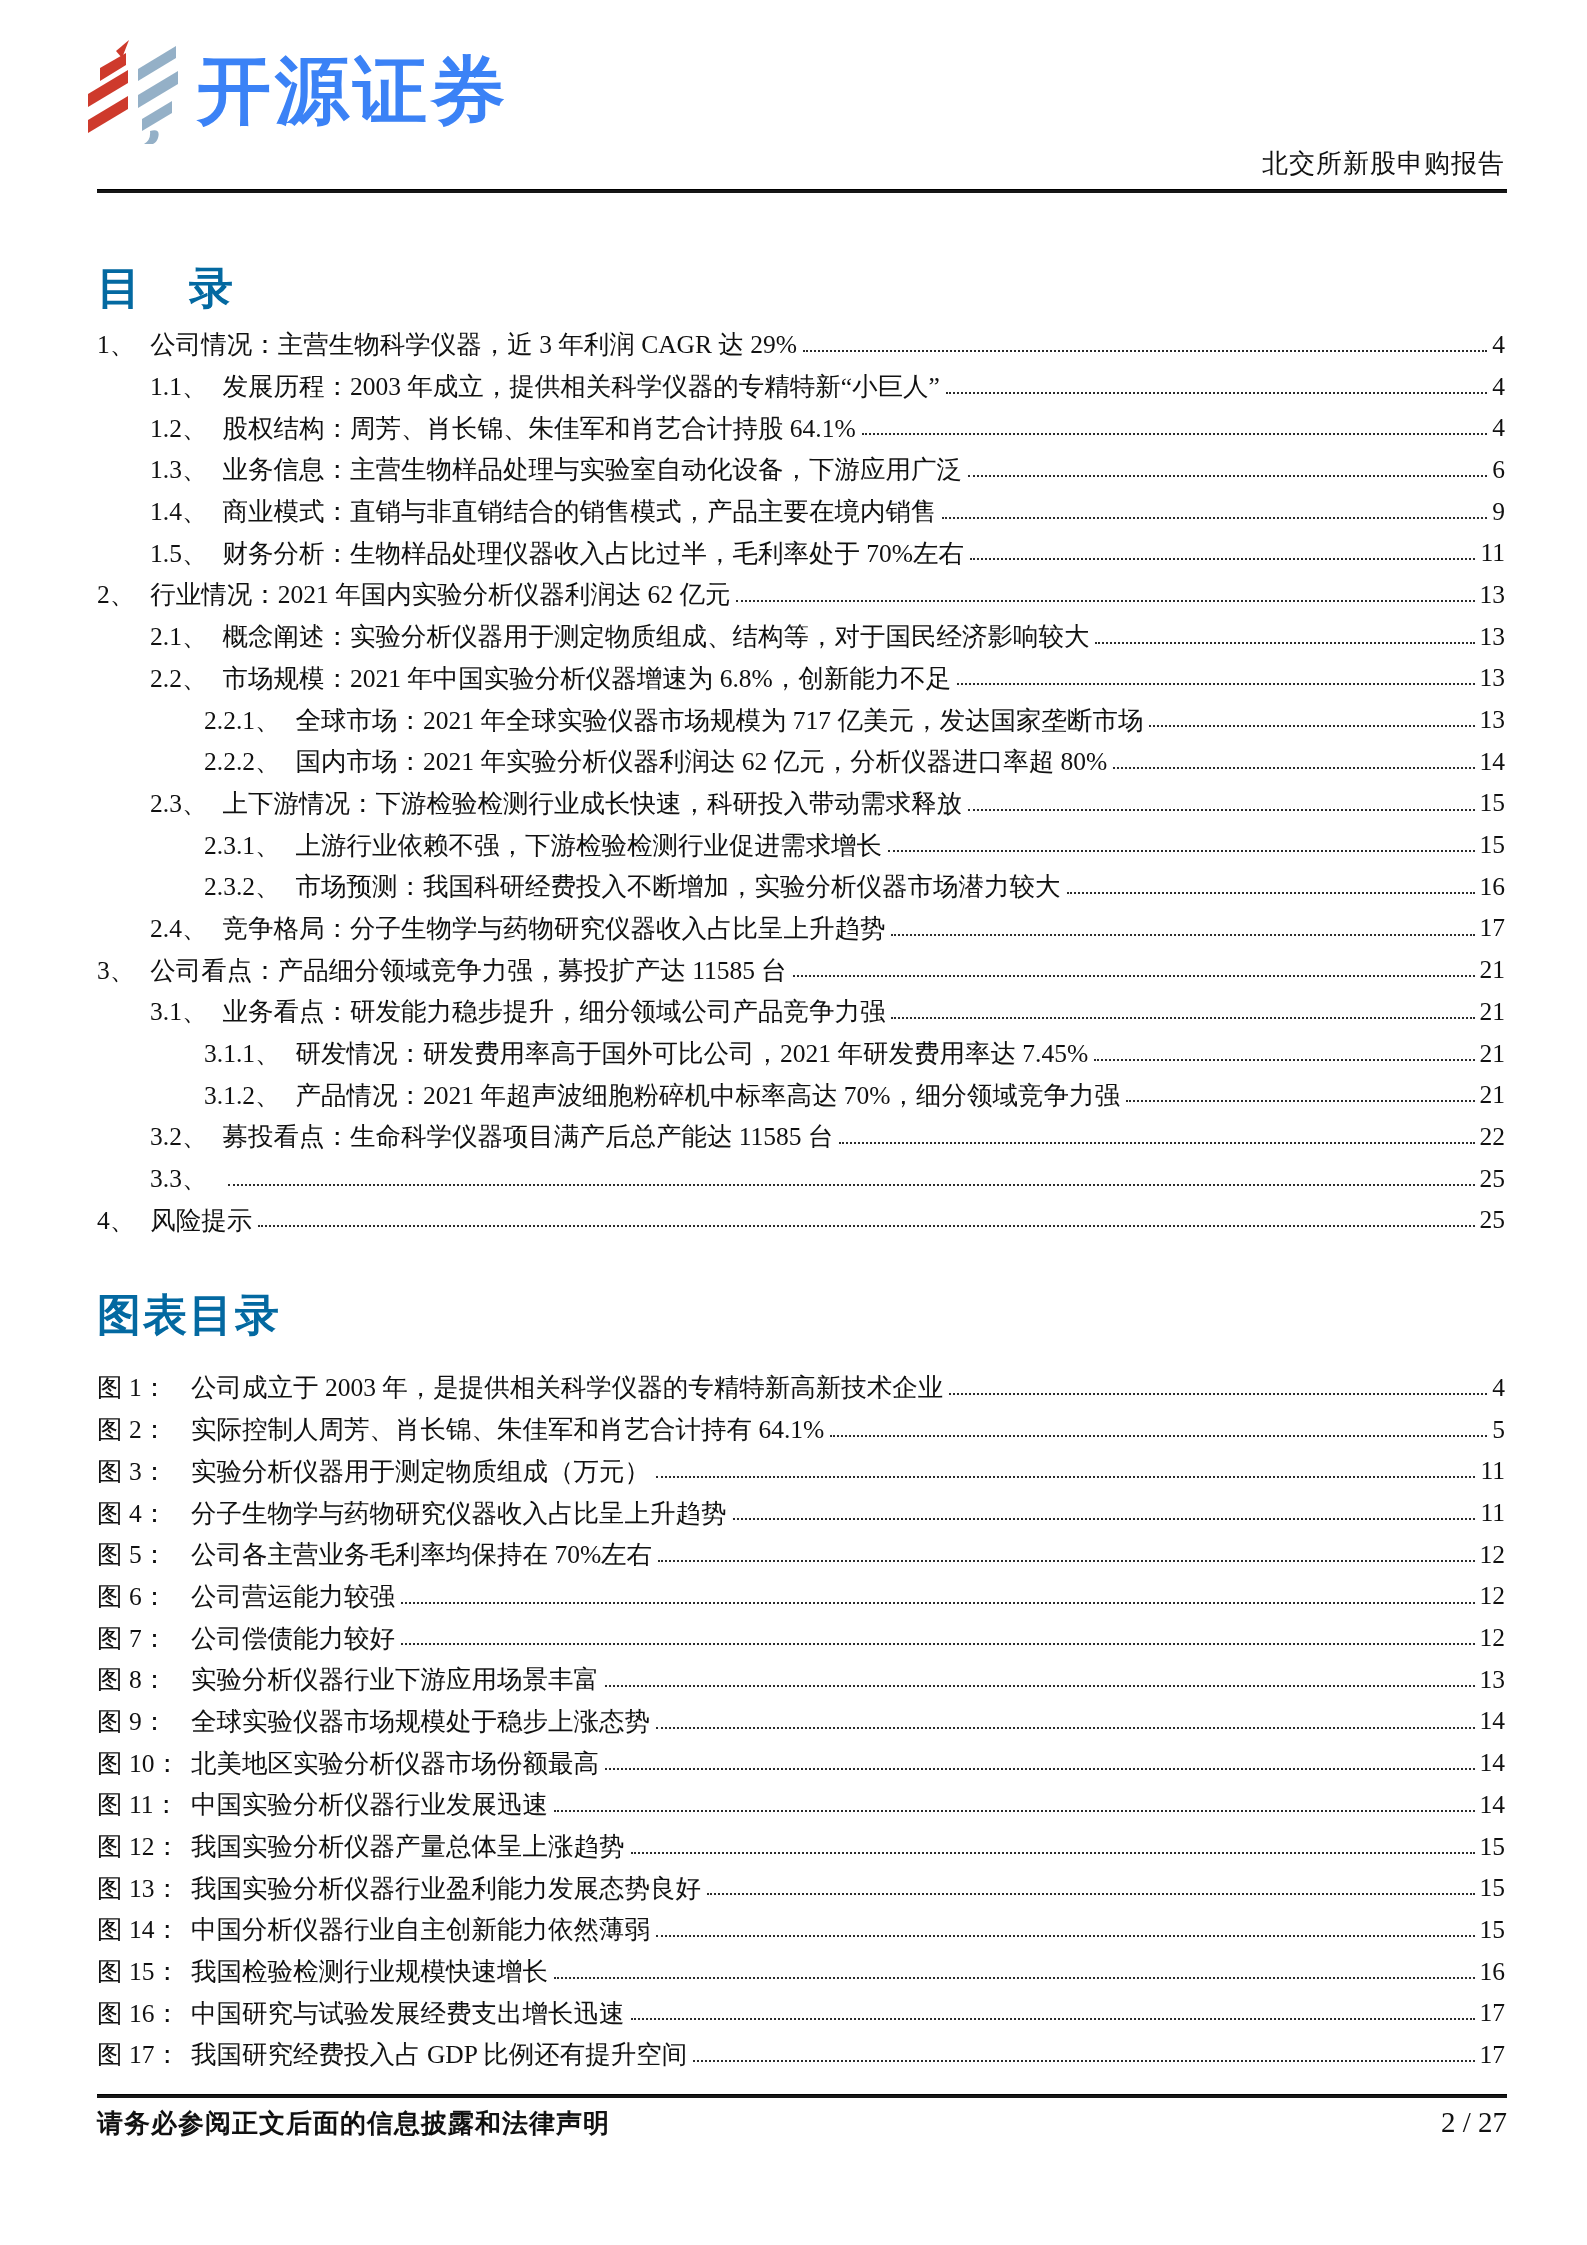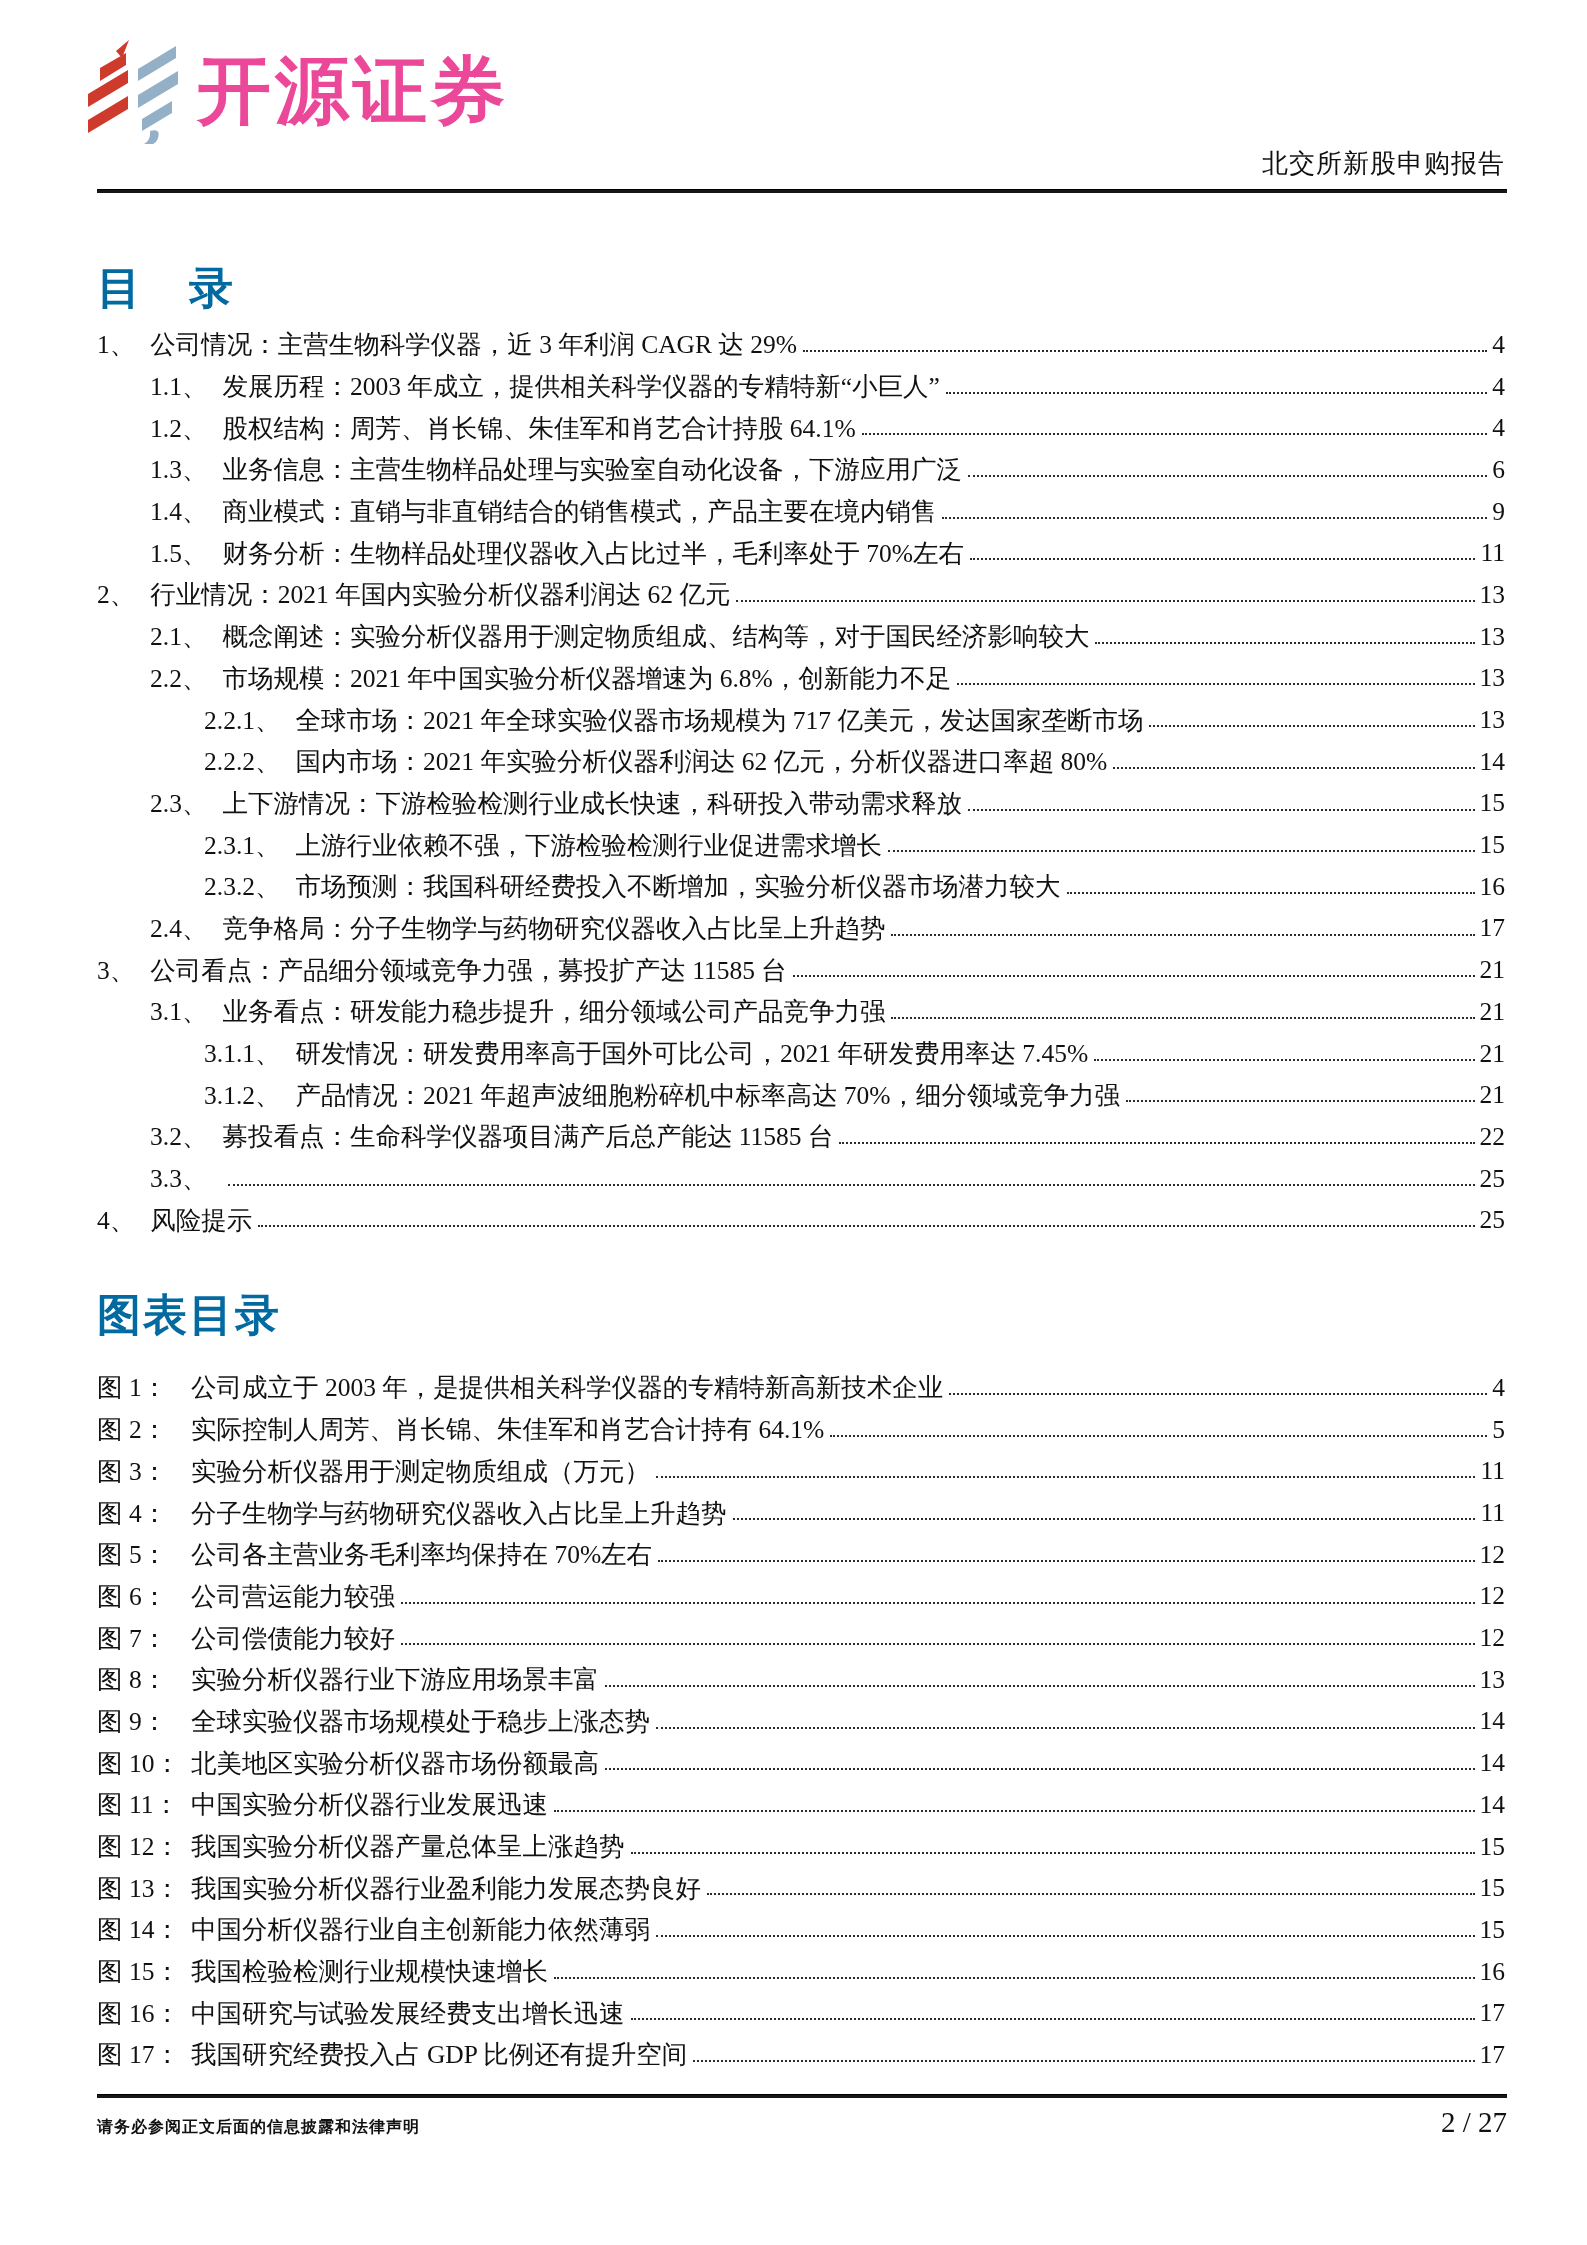--- a/index.html
+++ b/index.html
@@ -15,21 +15,21 @@
   }
   
   .logo {
     position: absolute; top: 38px; left: 85px;
     display: flex; align-items: center; gap: 16px;
   }
   .logo-mark { display:block; }
   .logo-text {
     font-family: "Liberation Sans", "DejaVu Sans", sans-serif;
     font-weight: 900; font-size: 74px; letter-spacing: 4px;
-    color: #ec4899; line-height: 1;
+    color: #3b82f6; line-height: 1;
   }
   .report-type {
     position: absolute; top: 146px; right: 82px;
     font-size: 26px; font-weight: normal; letter-spacing: 1px;
   }
   .header-rule {
     position: absolute; top: 189px; left: 97px; right: 80px;
     height: 4px; background: #161616;
     border-top: 1px solid #000;
   }
@@ -67,21 +67,21 @@
   
   .footer-rule {
     position: absolute; top: 2094px; left: 97px; right: 80px;
     height: 4px; background: #161616;
     border-top: 1px solid #000;
   }
   .footer-row {
     position: absolute; top: 2106px; left: 97px; right: 80px;
     display: flex; justify-content: space-between; align-items: baseline;
   }
-  .footer-disclaimer { font-size: 16px; font-weight: bold; letter-spacing: 1px; }
+  .footer-disclaimer { font-size: 26px; font-weight: bold; letter-spacing: 1px; }
   .footer-page { font-size: 29px; }
 </style>
 </head>
 <body>
 
 <div class="page">
 
   <header>
     <div class="logo">
       <svg class="logo-mark" width="96" height="106" viewBox="0 0 96 106" aria-hidden="true">

